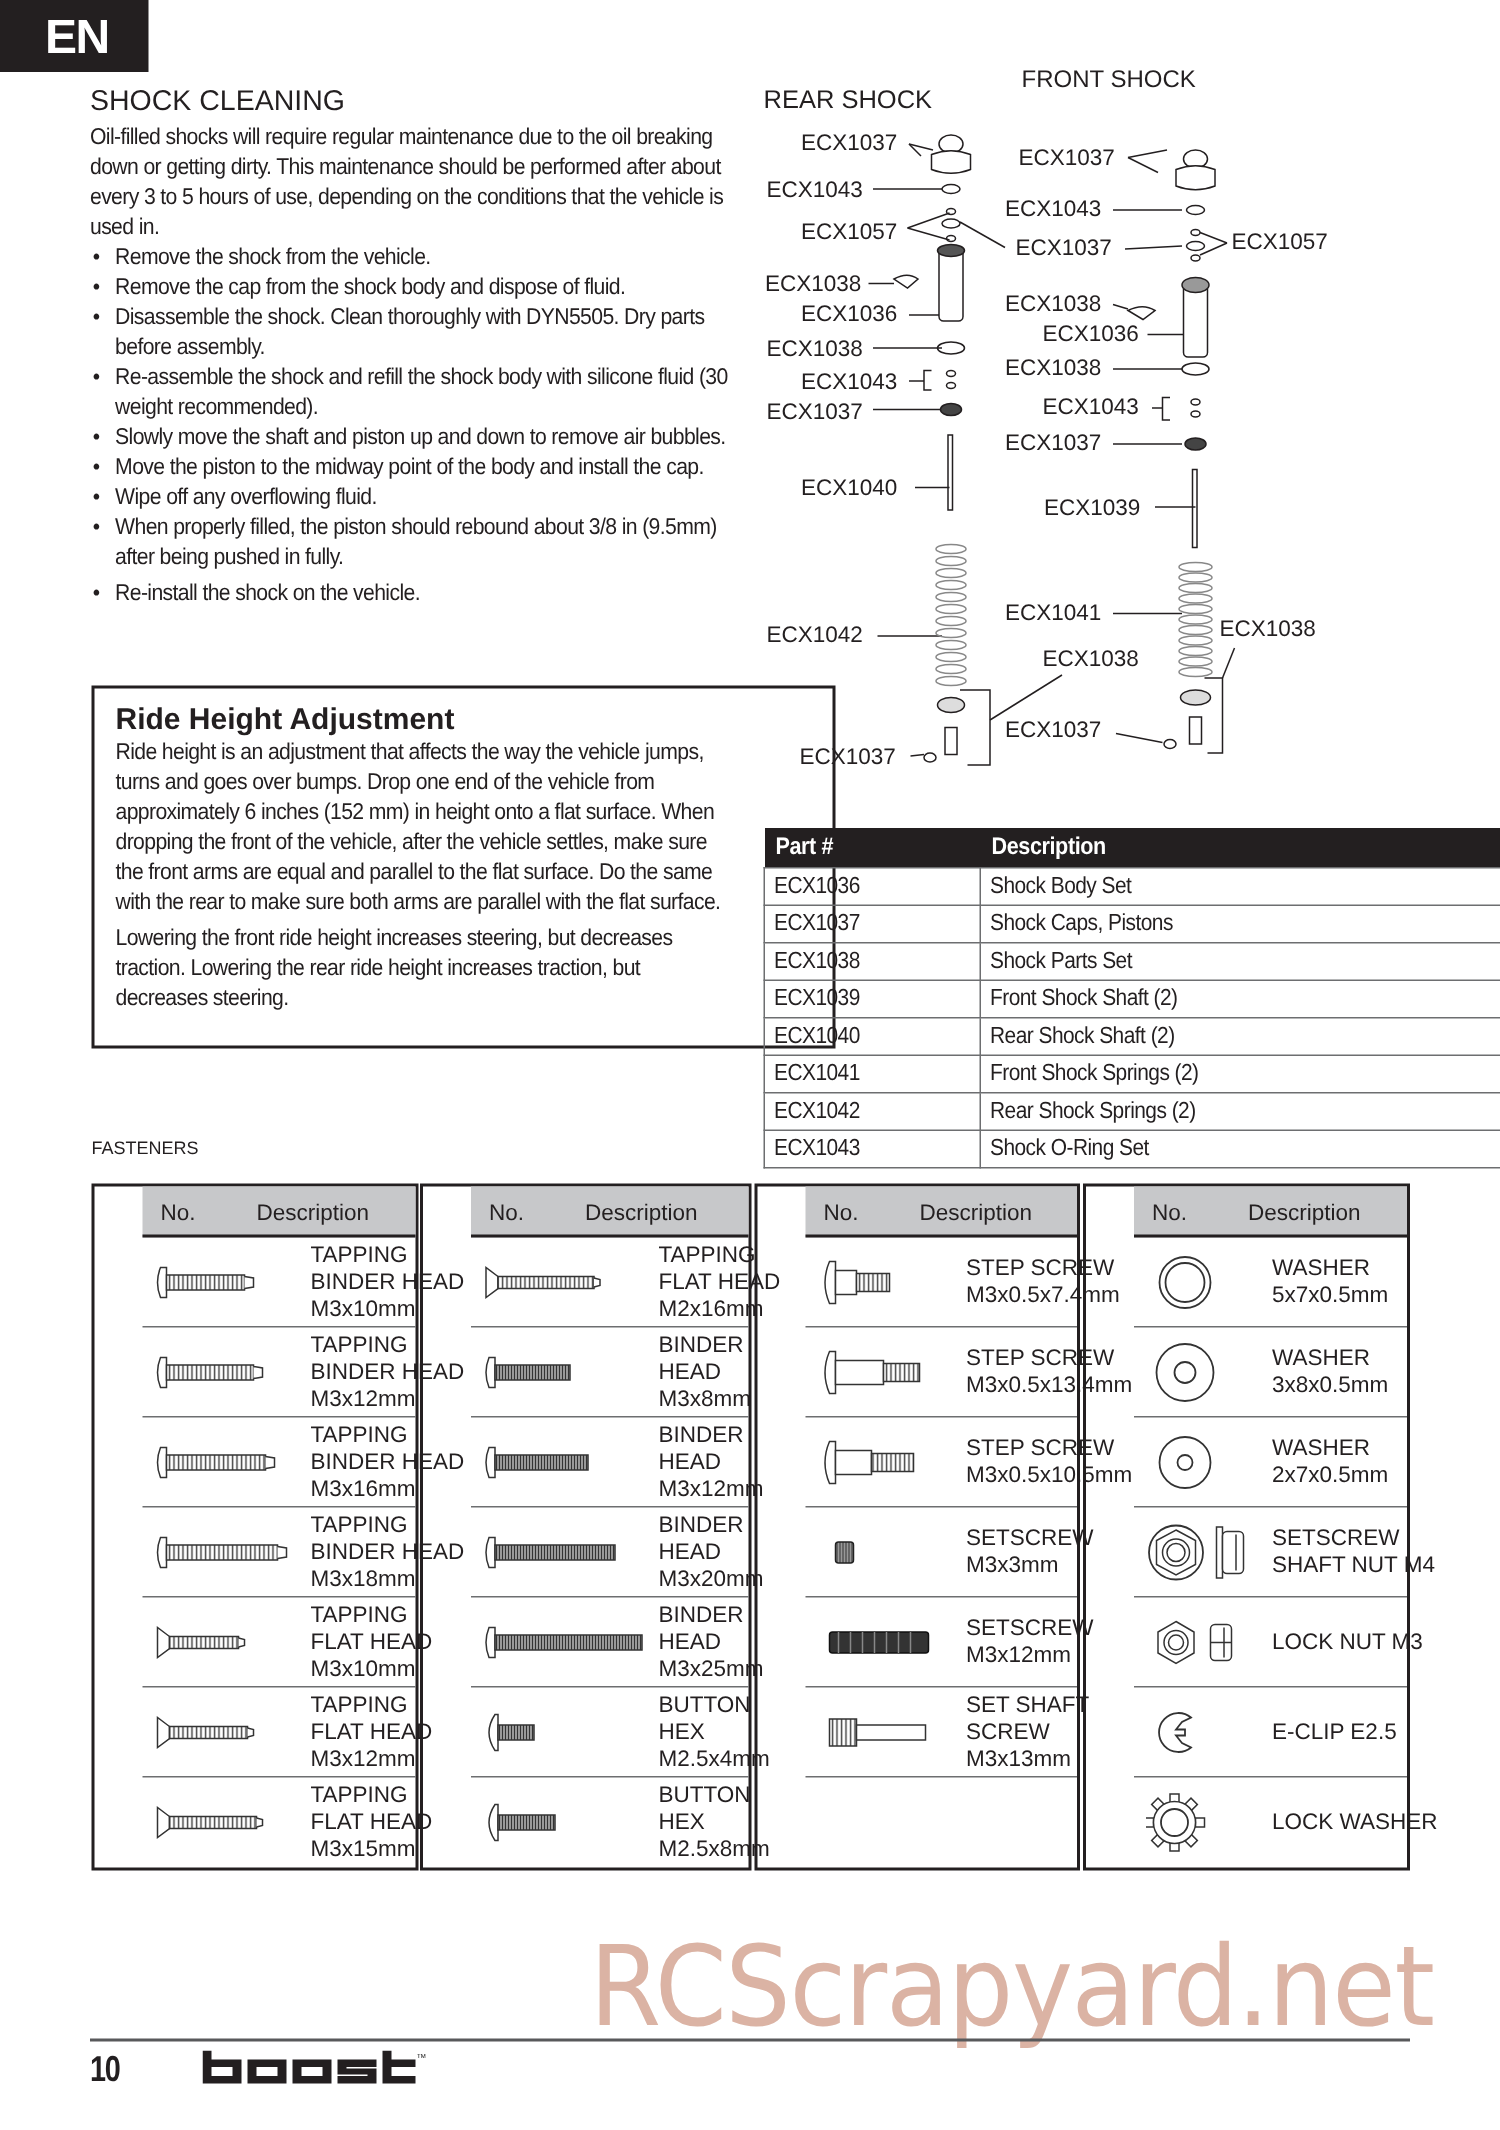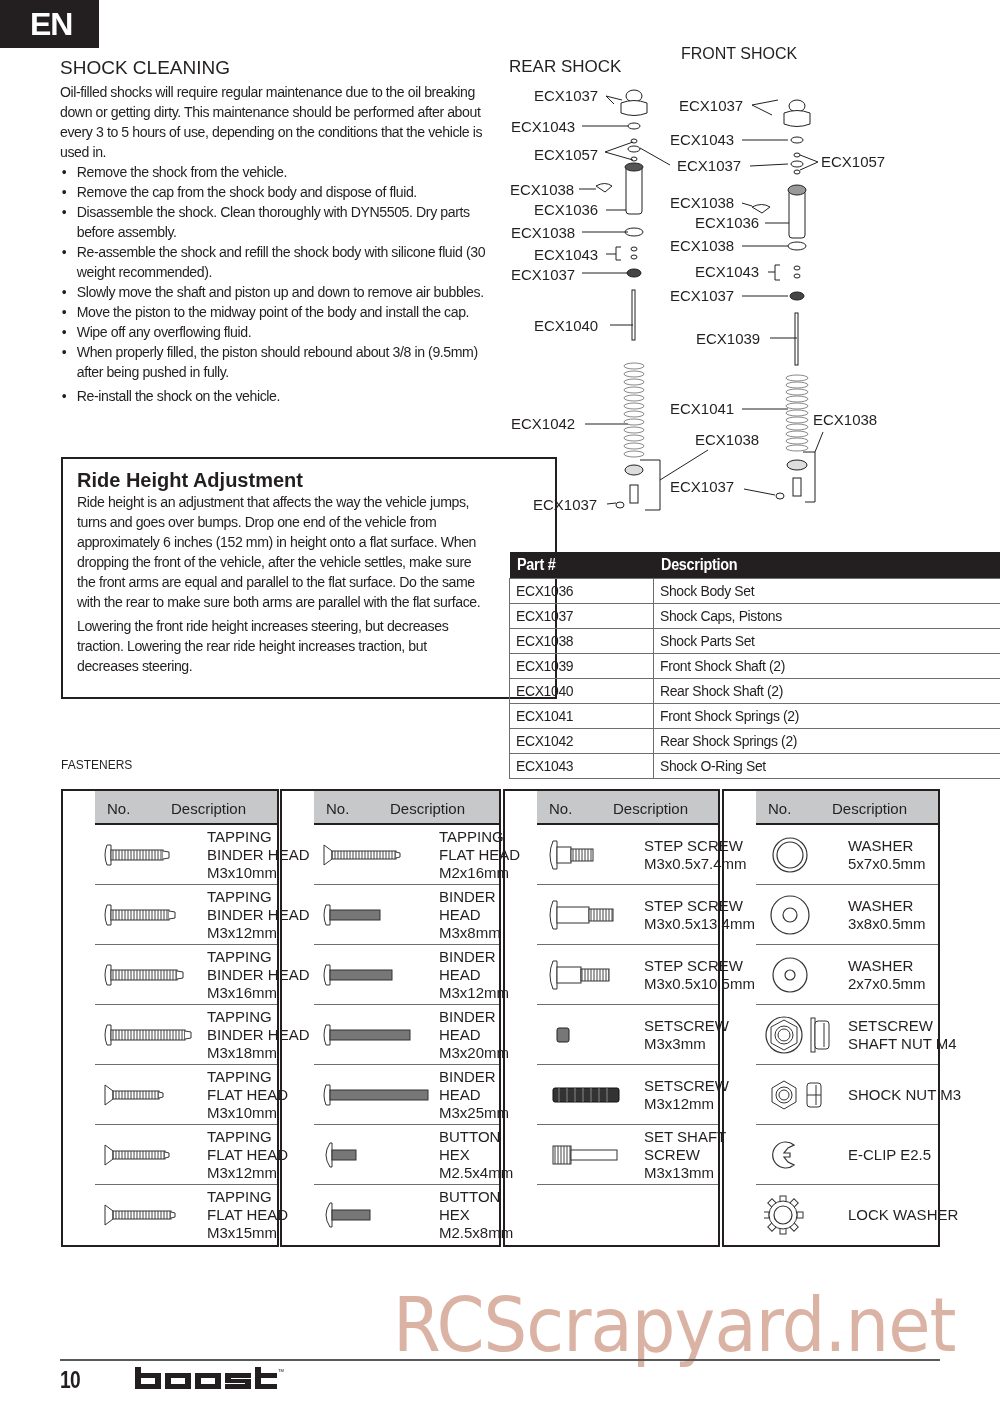--- a/index.html
+++ b/index.html
@@ -580,21 +580,21 @@
   <div class="fast-row">
     <svg class="fast-icon" viewBox="0 0 100 40">
         <polygon points="20,6 32,13 32,27 20,34 8,27 8,13" fill="#fff" stroke="#333"></polygon>
         <circle cx="20" cy="20" r="8" fill="#fff" stroke="#333"></circle>
         <circle cx="20" cy="20" r="5" fill="#fff" stroke="#333"></circle>
         <rect x="43" y="8" width="14" height="24" rx="3" fill="#fff" stroke="#333"></rect>
         <line x1="43" y1="20" x2="57" y2="20" stroke="#333"></line>
         <line x1="52" y1="10" x2="52" y2="30" stroke="#333"></line>
       </svg>
     <div class="fast-label">
-        <span>SHOCK NUT M3</span>
+        <span>LOCK NUT M3</span>
       </div>
   </div>
   <div class="fast-row">
     <svg class="fast-icon" viewBox="0 0 100 40">
         <path d="M30 10 A13 13 0 1 0 30 30 L24 27 L20 22 L26 22 L26 18 L20 18 L24 13 Z" fill="#fff" stroke="#333" stroke-width="1.2"></path>
       </svg>
     <div class="fast-label">
         <span>E-CLIP E2.5</span>
       </div>
   </div>

